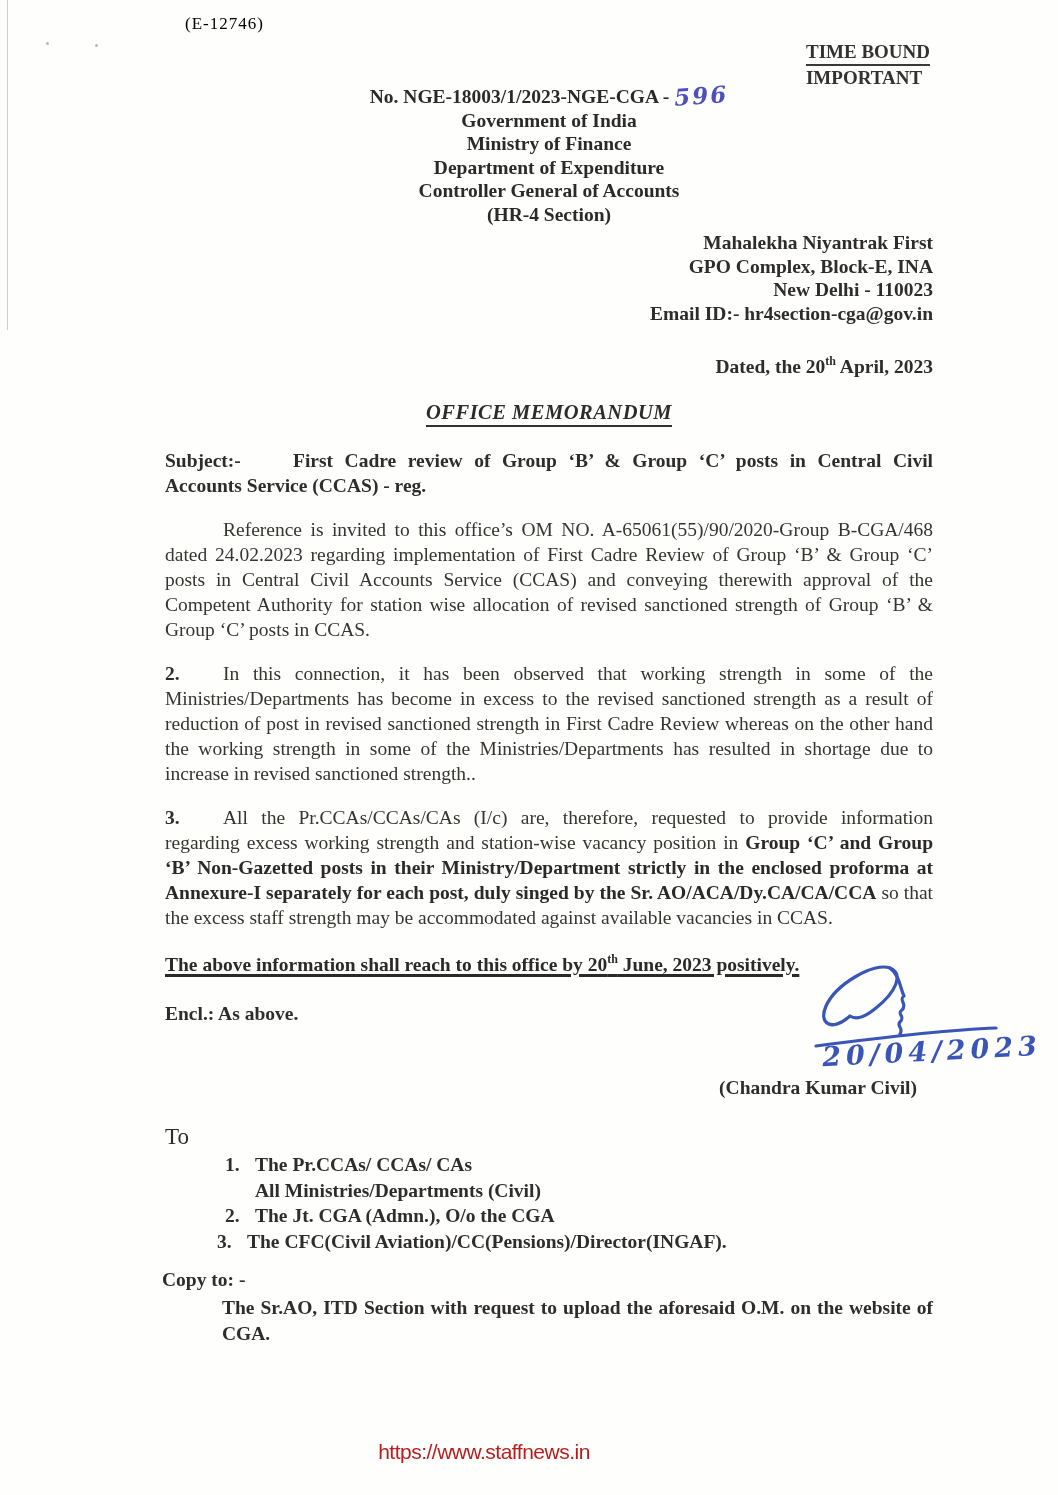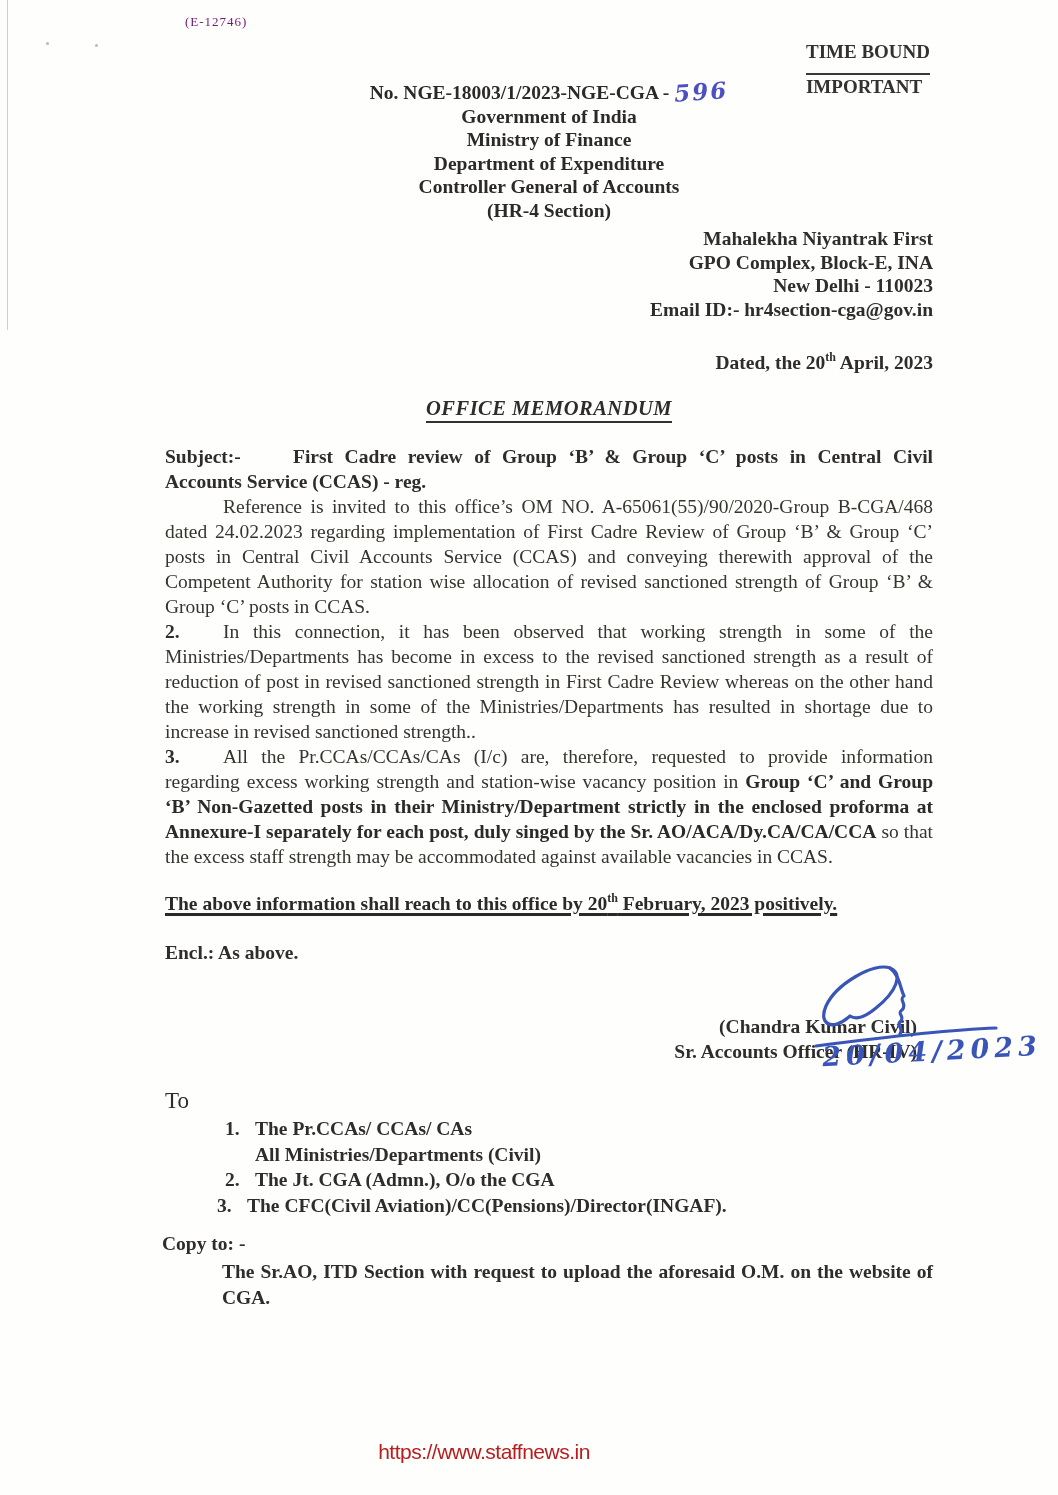--- a/index.html
+++ b/index.html
@@ -15,28 +15,28 @@
     background:#fefefd;
     font-family:"Liberation Serif","DejaVu Serif",serif;
     color:var(--ink);
     overflow:hidden;
   }
   .content{
     position:absolute;left:165px;top:0;width:768px;
   }
   .e-number{
     margin-top:14px;margin-left:20px;
-    font-size:13px;letter-spacing:1px;color:#701a75;
+    font-size:17px;letter-spacing:1px;color:#000000;
   }
   .stamp-block{
     position:absolute;right:128px;top:40px;
     font-weight:bold;font-size:19px;line-height:23px;
     text-align:left;color:#33322f;
   }
-  .stamp-block .u{border-bottom:2px solid #3a3936;padding-bottom:10px;display:inline-block;}
+  .stamp-block .u{border-bottom:2px solid #3a3936;padding-bottom:1px;display:inline-block;}
   .head-center{
     margin-top:49px;text-align:center;
     font-weight:bold;font-size:19.5px;line-height:23.5px;color:#2b2a28;
   }
   .file-no .hand{
     font-family:"DejaVu Serif",serif;font-style:italic;font-weight:bold;
     color:#4b4fc0;font-size:23px;letter-spacing:2px;
     display:inline-block;transform:rotate(-4deg) translateY(1px);
   }
   .address{
@@ -51,21 +51,21 @@
   .om-title{
     display:inline-block;font-weight:bold;font-size:20.5px;letter-spacing:.5px;
     border-bottom:2.5px solid #33322f;padding-bottom:1px;font-style:italic;
   }
   .subject{
     margin-top:21px;font-weight:bold;font-size:19.5px;line-height:25px;
     text-align:justify;
   }
   .subject .subj-label{display:inline-block;width:128px;}
   p.body-para{
-    font-size:19.5px;line-height:25px;text-align:justify;color:#35342f;
+    margin-top:19px;font-size:19.5px;line-height:25px;text-align:justify;color:#35342f;
   }
   p.indent-first{text-indent:58px;}
   .para-num{display:inline-block;width:58px;font-weight:bold;color:#2e2d2b;}
   .b{font-weight:bold;color:#2b2a28;}
   .deadline{
     margin-top:22px;font-weight:bold;font-size:19.5px;
     text-decoration:underline;text-decoration-thickness:2.5px;text-underline-offset:4px;
     color:#2b2a28;
   }
   .encl{margin-top:28px;font-weight:bold;font-size:19.5px;}
@@ -144,27 +144,26 @@
     </div>
 
     <div class="subject"><span class="subj-label">Subject:-</span><span>First Cadre review of Group ‘B’ &amp; Group ‘C’ posts in Central Civil Accounts Service (CCAS)  - reg.</span></div>
 
     <p class="body-para indent-first">Reference is invited to this office’s OM NO. A-65061(55)/90/2020-Group B-CGA/468 dated 24.02.2023 regarding implementation of First Cadre Review of Group ‘B’ &amp; Group ‘C’ posts in Central Civil Accounts Service (CCAS) and conveying therewith approval of the Competent Authority for station wise allocation of revised sanctioned strength of Group ‘B’ &amp; Group ‘C’ posts in CCAS.</p>
 
     <p class="body-para"><span class="para-num">2.</span><span>In this connection, it has been observed that working strength in some of the Ministries/Departments has become in excess to the revised sanctioned strength as a result of reduction of post in revised sanctioned strength in First Cadre Review whereas on the other hand the working strength in some of the Ministries/Departments has resulted in shortage due to increase in revised sanctioned strength..</span></p>
 
     <p class="body-para"><span class="para-num">3.</span><span>All the Pr.CCAs/CCAs/CAs (I/c) are, therefore, requested to provide information regarding excess working strength and station-wise vacancy position in </span><span class="b">Group ‘C’ and Group ‘B’ Non-Gazetted posts in their Ministry/Department strictly in the enclosed proforma at Annexure-I separately for each post, duly singed by the Sr. AO/ACA/Dy.CA/CA/CCA</span><span> so that the excess staff strength may be accommodated against available vacancies in CCAS.</span></p>
 
-    <div class="deadline"><span>The above information shall reach to this office by 20</span><sup>th</sup><span> February, 2023 positively.</span></div>
+    <div class="deadline"><span>The above information shall reach to this office by 20</span><sup>th</sup><span> June, 2023 positively.</span></div>
 
     <div class="encl">Encl.: As above.</div>
 
     <div class="signatory">
       <div>(Chandra Kumar Civil)</div>
-      <div>Sr. Accounts Officer (HR-IV)</div>
     </div>
 
     <div class="to-label">To</div>
     <div class="to-list">
       <div class="to-item">
         <span class="n">1.</span>
         <span>The Pr.CCAs/ CCAs/ CAs</span>
       </div>
       <div class="to-item">
         <span class="n"></span>

